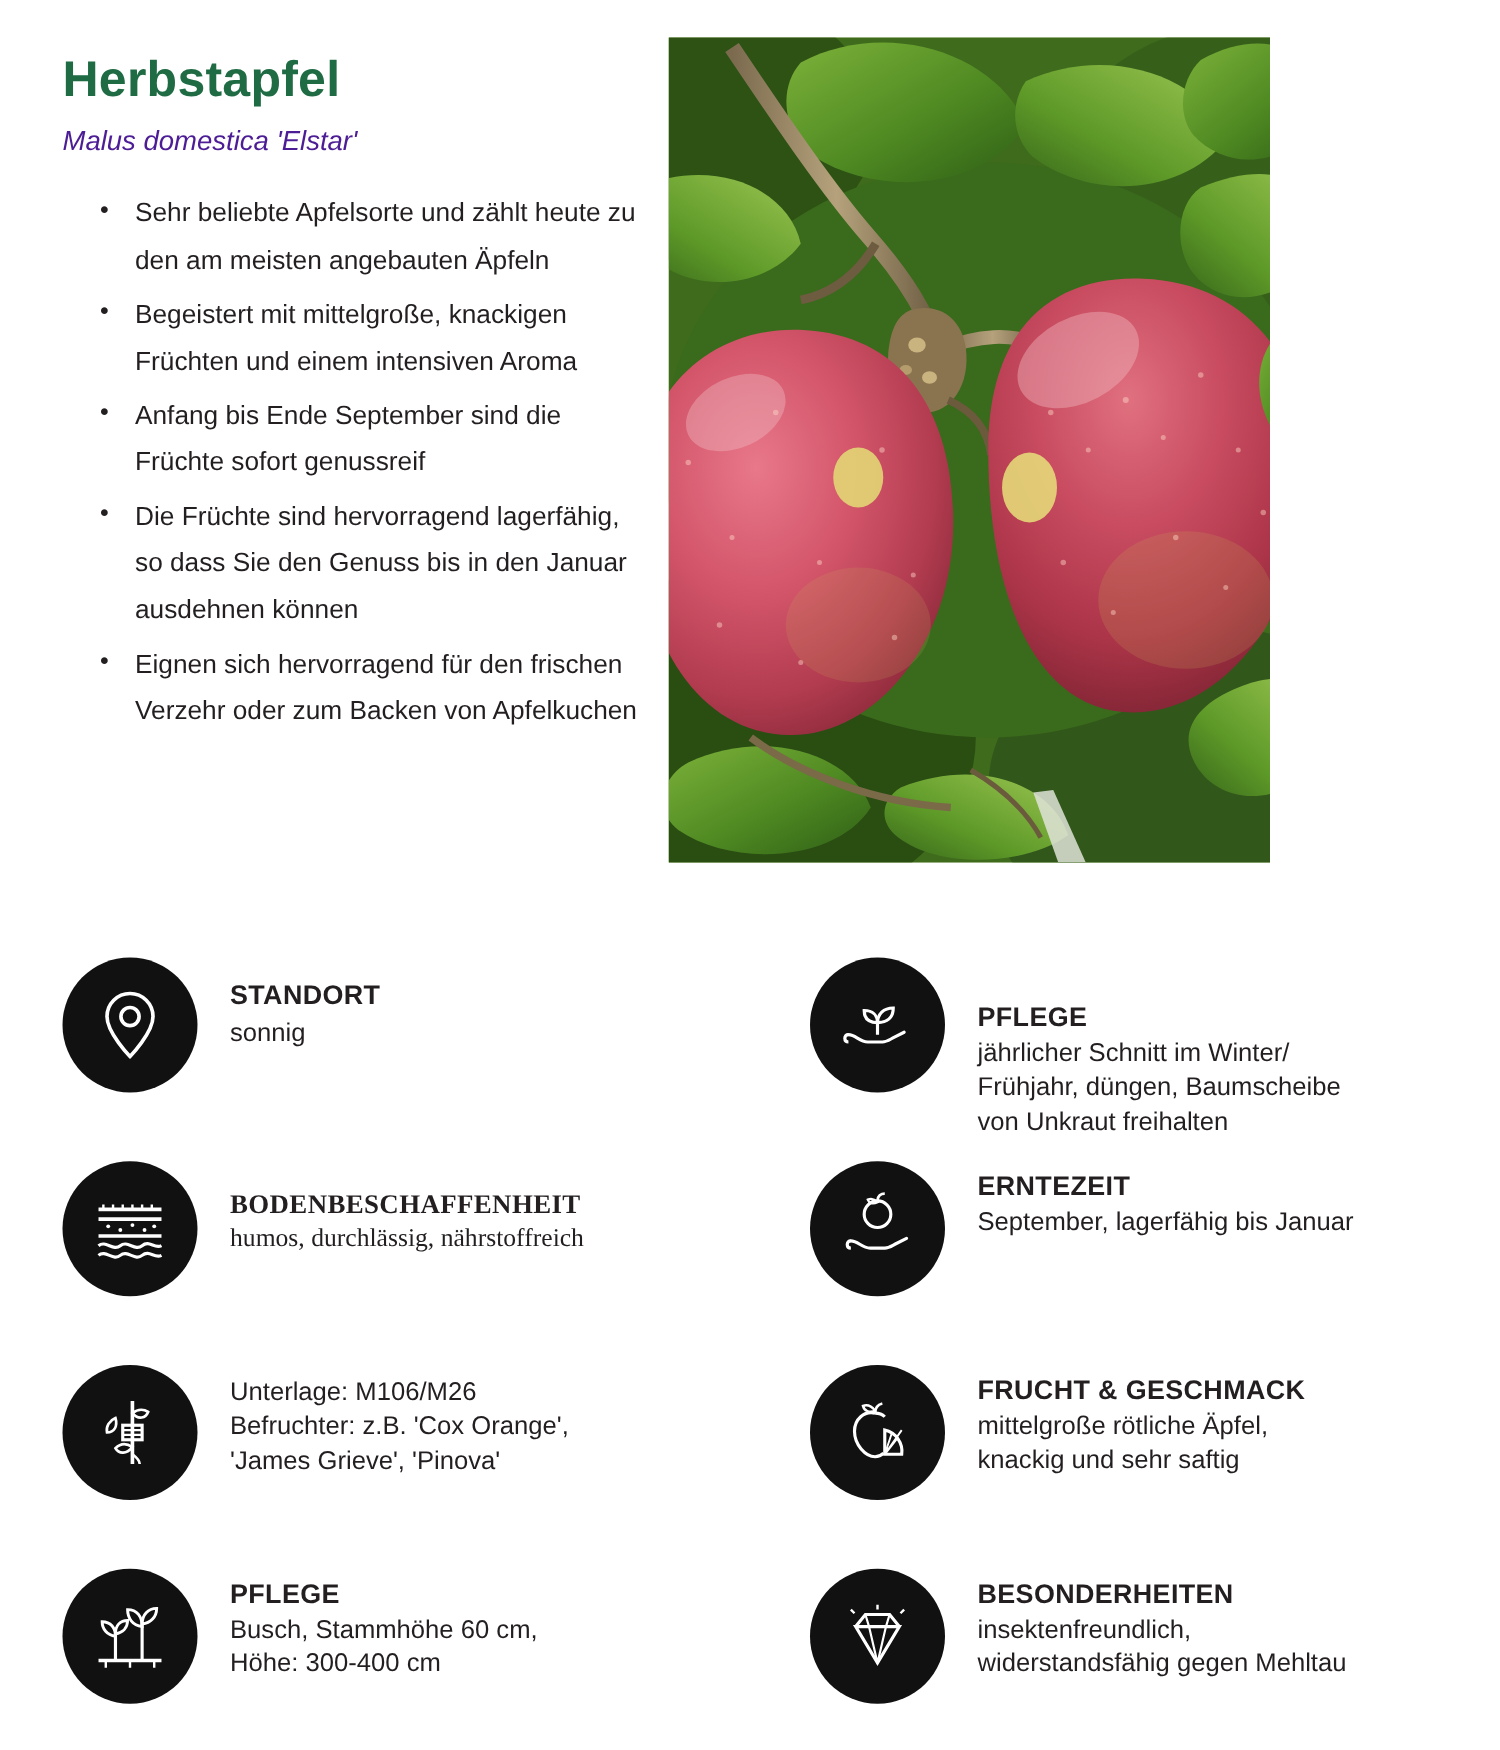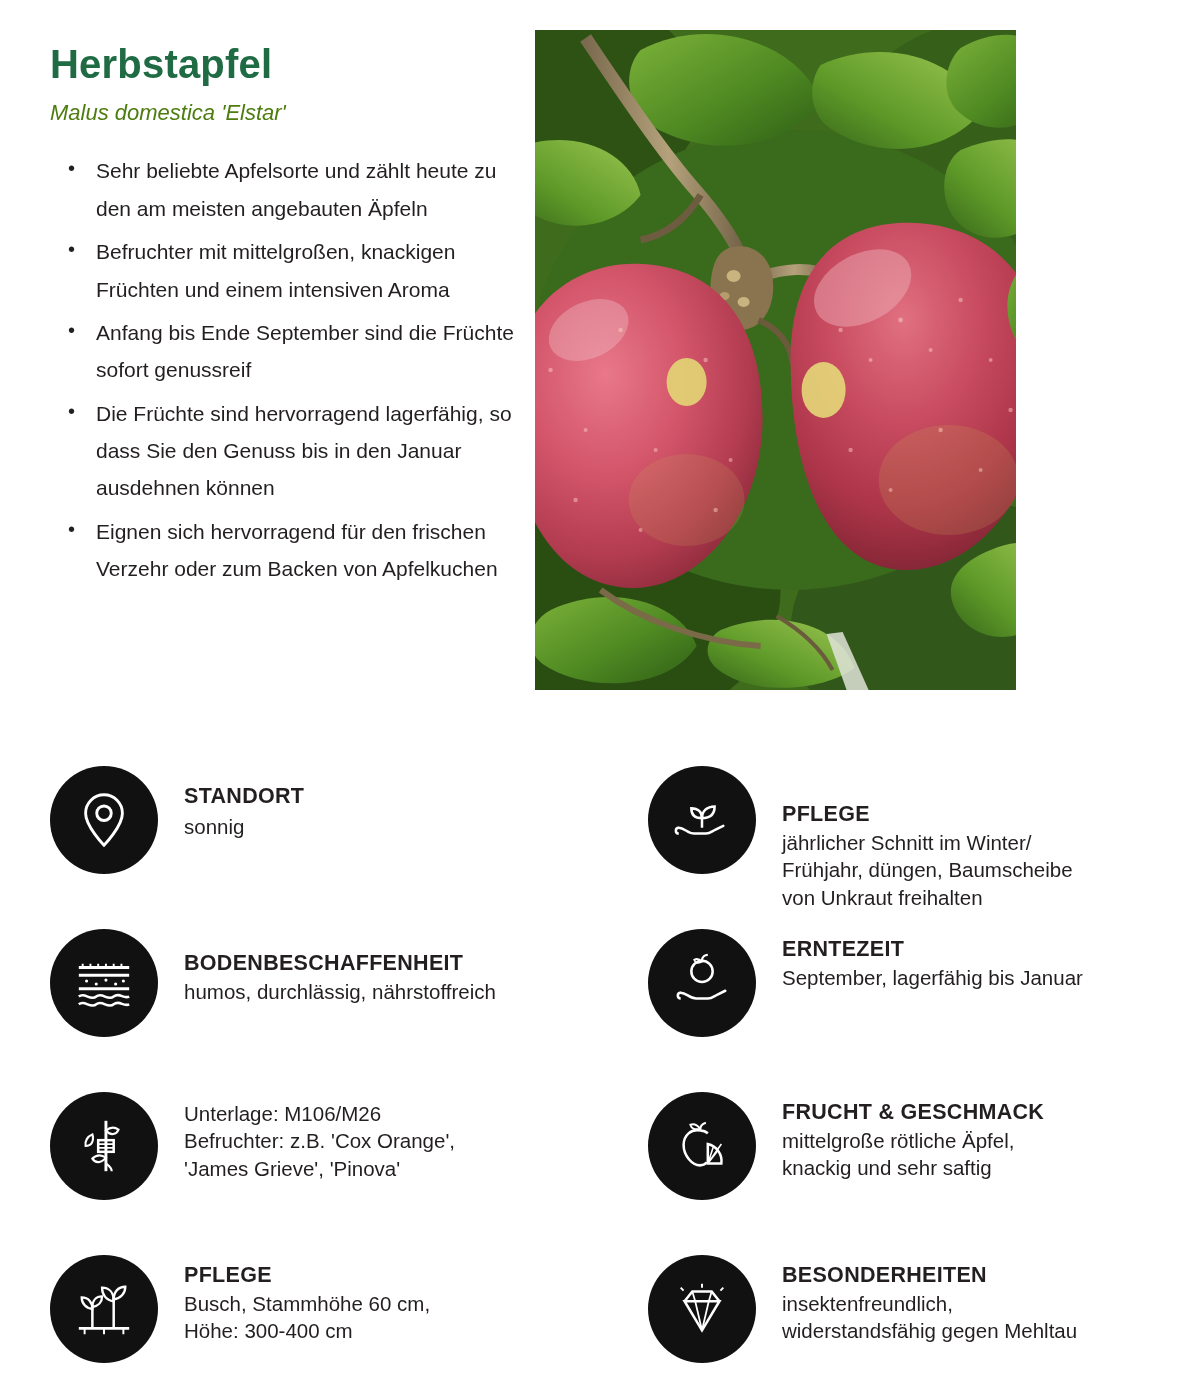--- a/index.html
+++ b/index.html
@@ -27,25 +27,25 @@
     font-size: 40px;
     font-weight: bold;
     color: #1f6b44;
     letter-spacing: 0.2px;
     margin: 0 0 14px 0;
     line-height: 1.1;
   }
   .subtitle {
     font-size: 22px;
     font-style: italic;
-    color: #4d7c0f;
+    color: #4c1d95;
     margin: 0 0 26px 0;
     line-height: 1.2;
   }
-  ul.bullets { list-style: none; margin: 0; padding: 0; }
+  ul.bullets { list-style: none; margin: 12px; padding: 0; }
   ul.bullets li {
     position: relative;
     padding-left: 46px;
     font-size: 21px;
     line-height: 1.78;
     margin-bottom: 6px;
     color: #231f20;
   }
   ul.bullets li:before {
     content: "\2022";
@@ -101,37 +101,37 @@
   }
   .cell-body {
     font-size: 20.5px;
     line-height: 1.33;
     color: #231f20;
     white-space: pre-line;
   }
 
   .row-standort .cell-text { padding-top: 18px; }
   .row-standort .cell-head { margin-bottom: 4px; }
-  .row-boden .cell-text { padding-top: 22px; }
+  .row-boden .cell-text { padding-top: 22px; font-family: Liberation Serif, serif; }
   .row-pflege .cell-text { padding-top: 0px; margin-top: 36px; }
 </style>
 </head>
 <body>
 
 <div class="page">
 
   <div class="top">
 
     <div class="intro">
       <h1 class="title">Herbstapfel</h1>
       <div class="subtitle">Malus domestica 'Elstar'</div>
 
       <ul class="bullets">
         <li>Sehr beliebte Apfelsorte und zählt heute zu den am meisten angebauten Äpfeln</li>
-        <li>Befruchter mit mittelgroßen, knackigen Früchten und einem intensiven Aroma</li>
+        <li>Begeistert mit mittelgroße, knackigen Früchten und einem intensiven Aroma</li>
         <li>Anfang bis Ende September sind die Früchte sofort genussreif</li>
         <li>Die Früchte sind hervorragend lagerfähig, so dass Sie den Genuss bis in den Januar ausdehnen können</li>
         <li>Eignen sich hervorragend für den frischen Verzehr oder zum Backen von Apfelkuchen</li>
       </ul>
     </div>
 
     <div class="photo">
       <svg viewBox="0 0 570 660" preserveAspectRatio="xMidYMid slice" aria-hidden="true">
         <defs>
           <radialGradient id="apL" cx="38%" cy="34%" r="72%">

